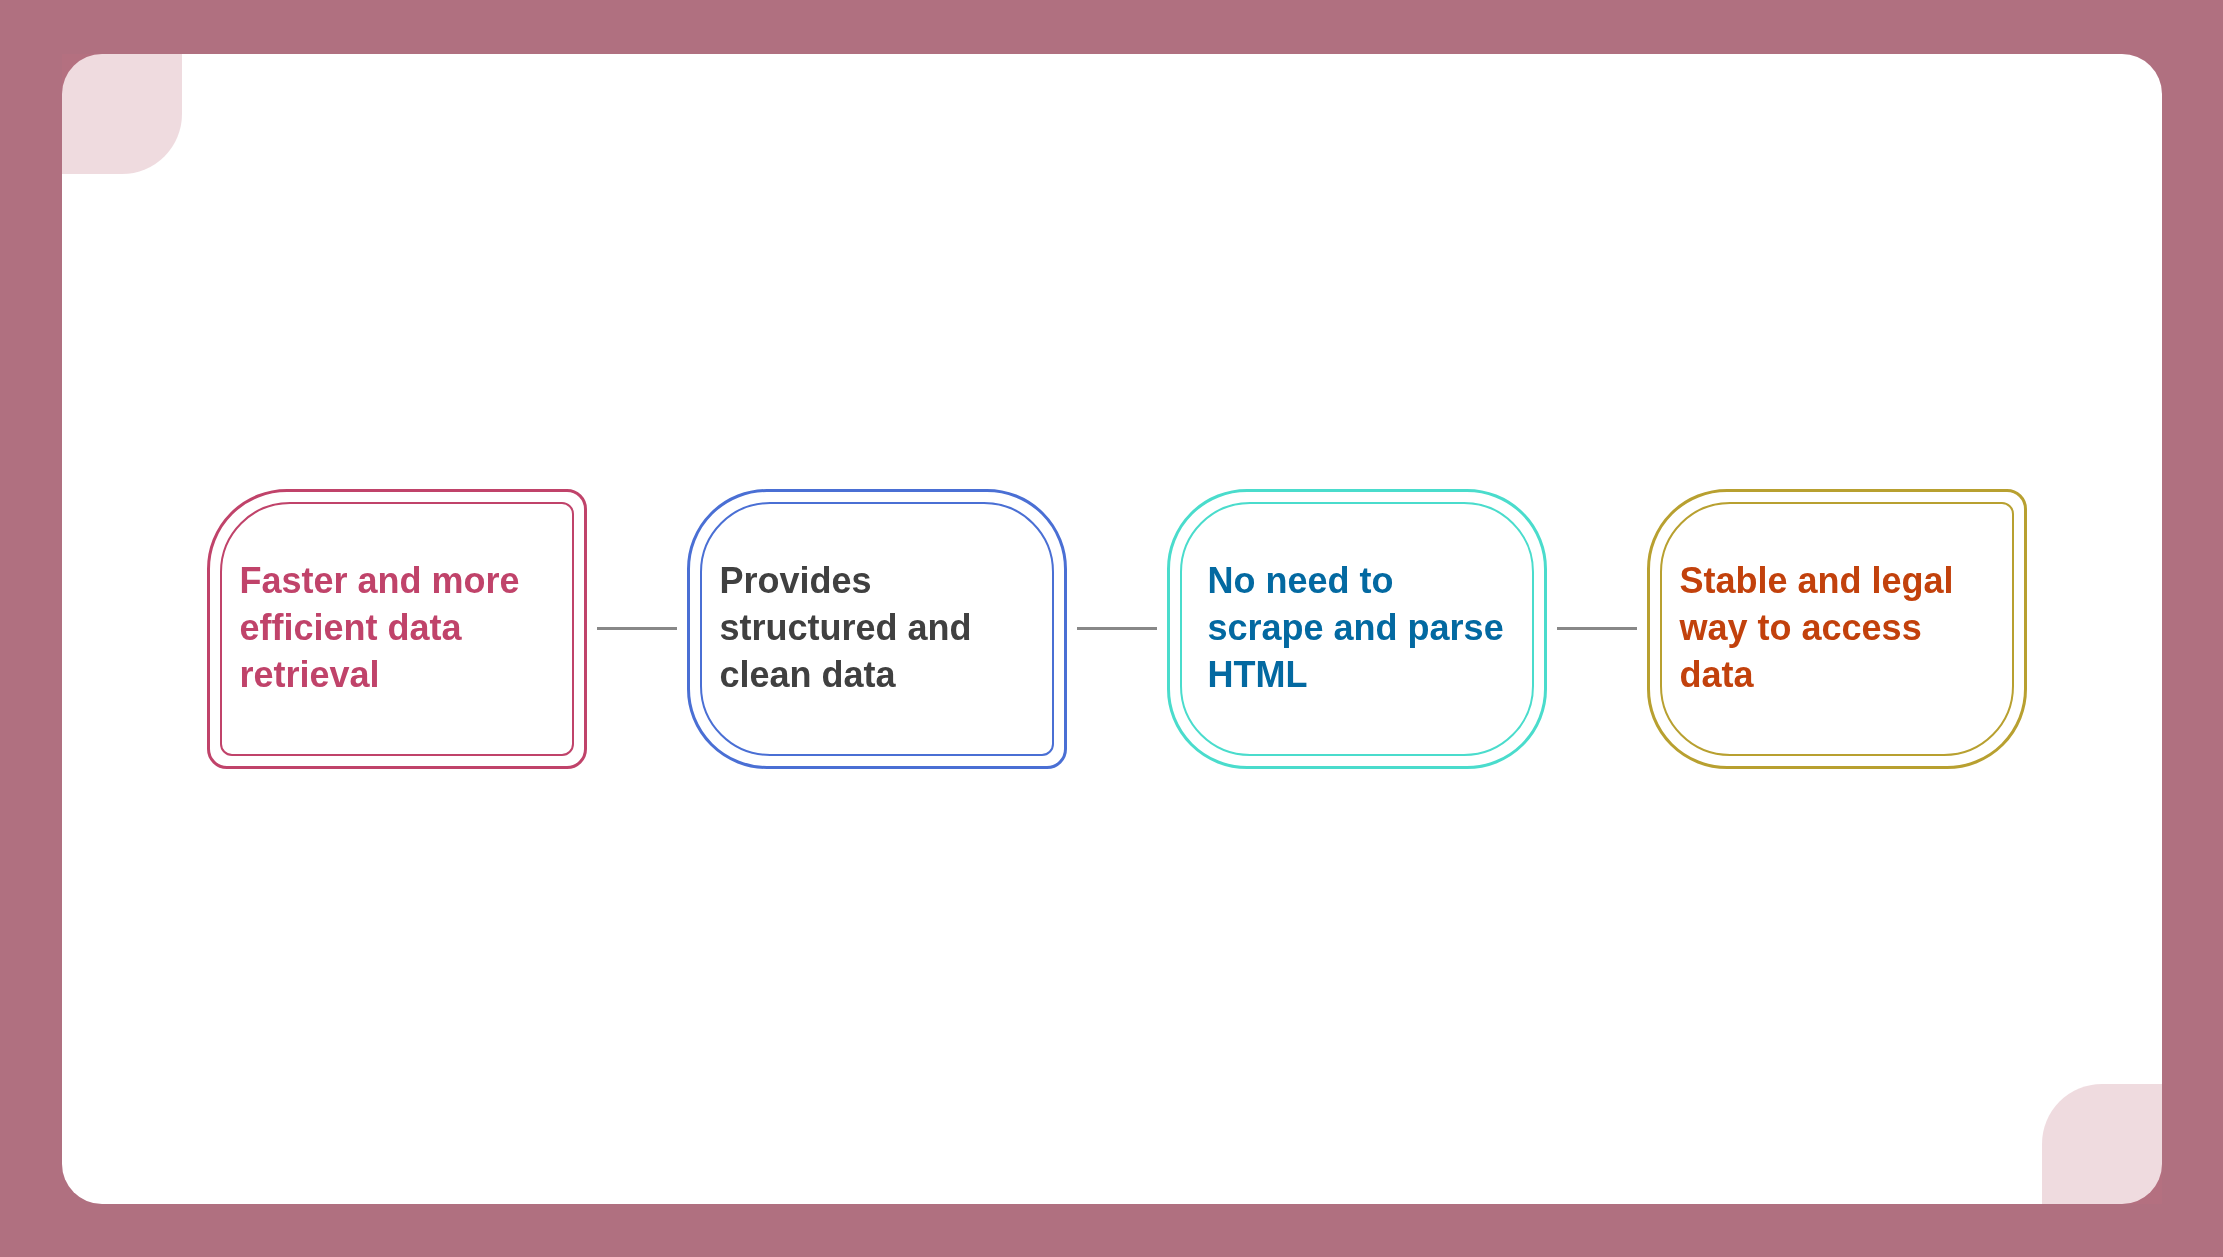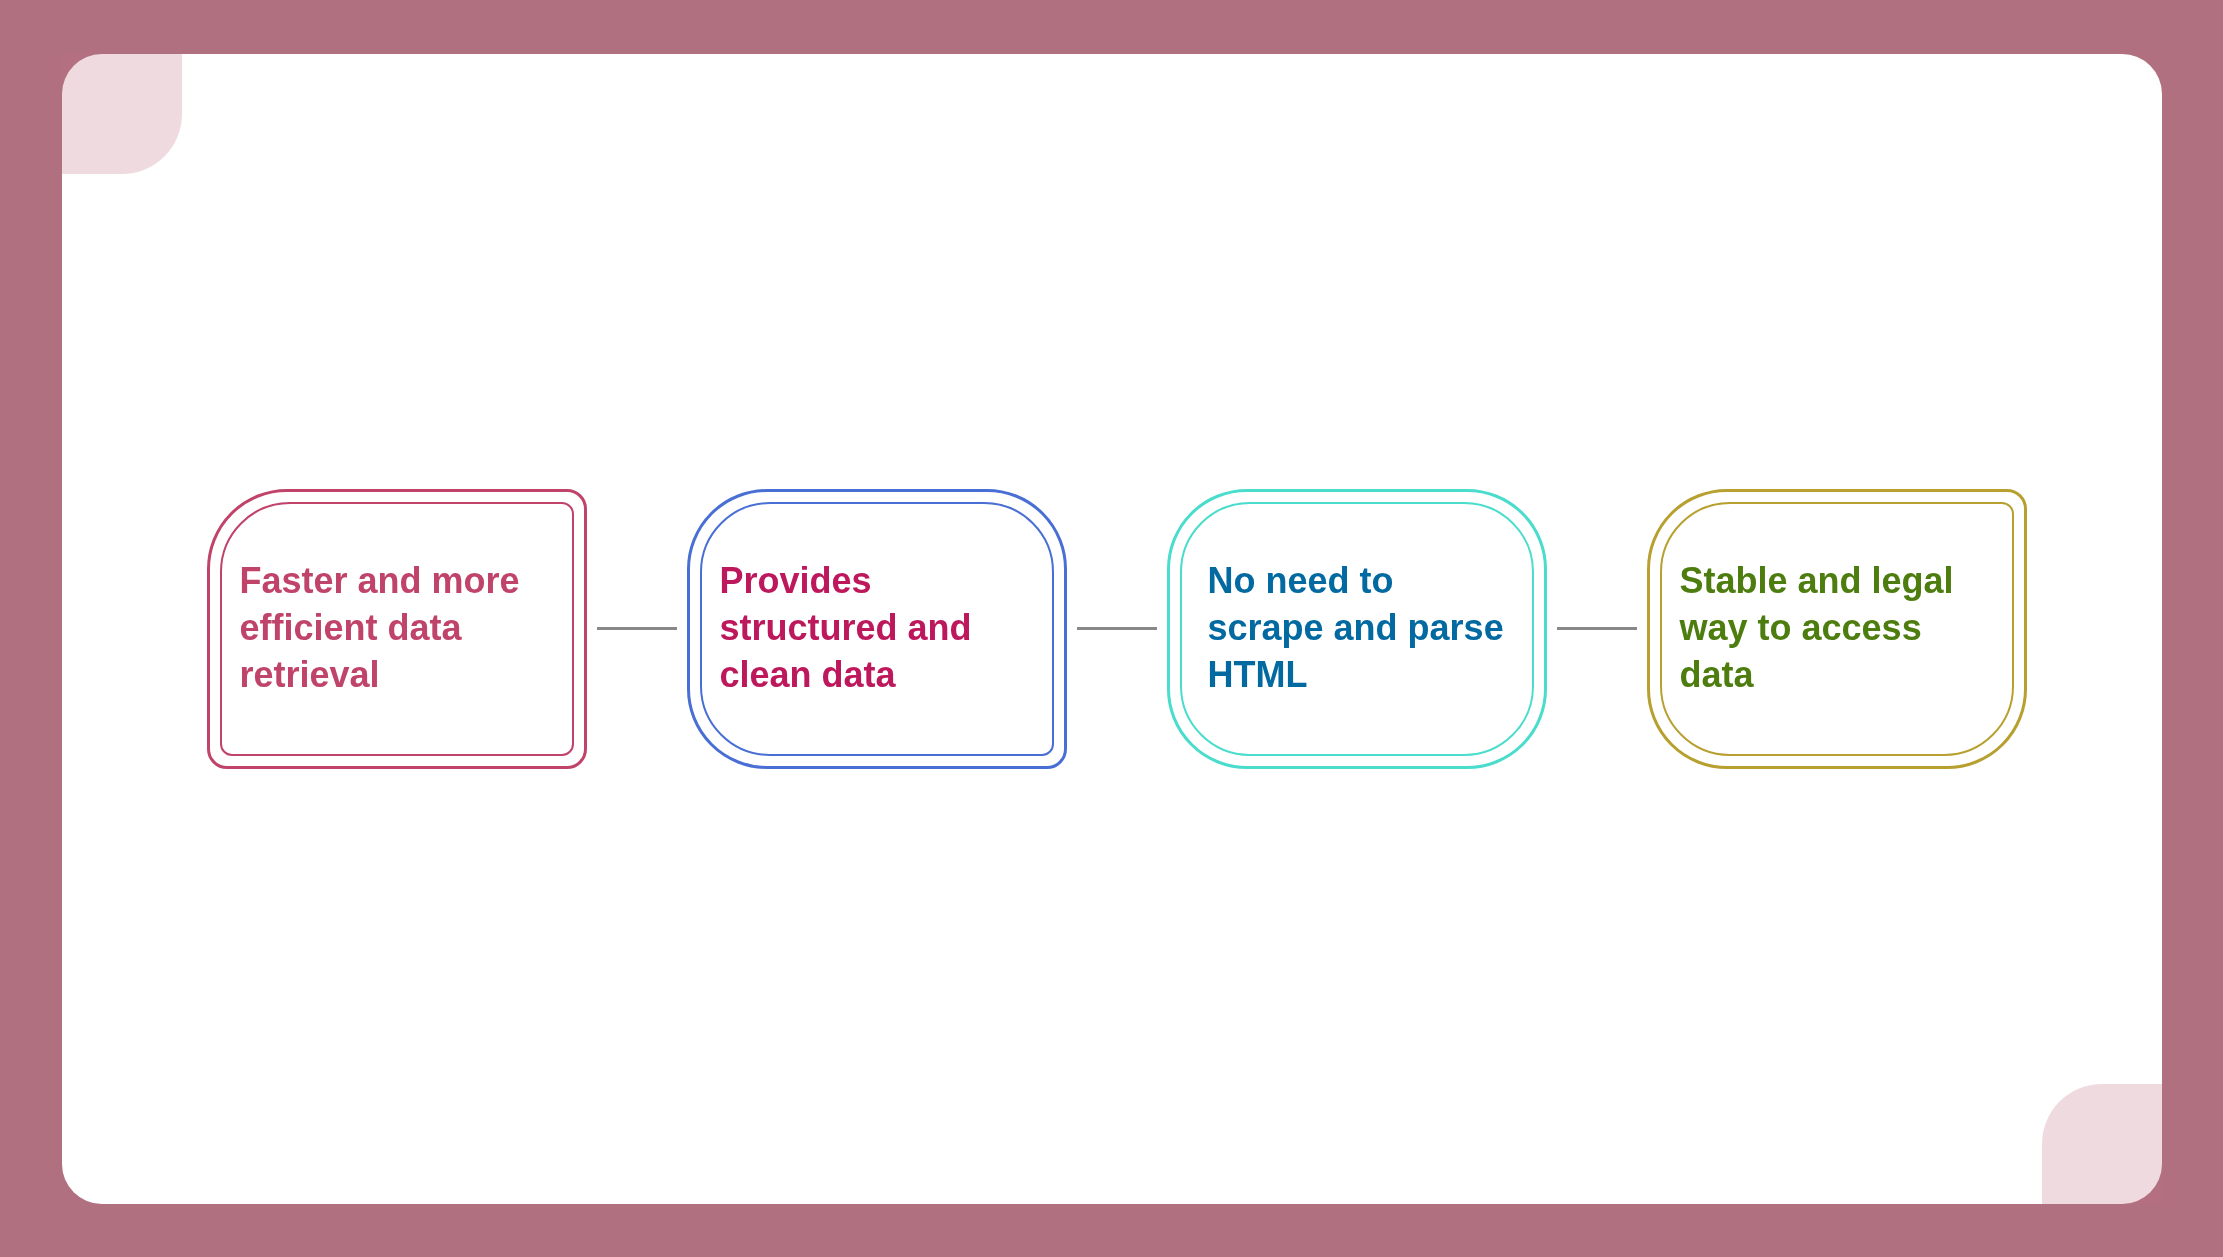--- a/index.html
+++ b/index.html
@@ -123,30 +123,30 @@
       font-weight: 800;
       line-height: 1.3;
       text-align: left;
     }
 
     .card-1 .card-text {
       color: #c0436a;
     }
 
     .card-2 .card-text {
-      color: #be185d;
+      color: #404040;
     }
 
     .card-3 .card-text {
       color: #0369a1;
       margin-left: 8px;
     }
 
     .card-4 .card-text {
-      color: #4d7c0f;
+      color: #c2410c;
     }
 
     .connector {
       width: 80px;
       height: 3px;
       background: #888;
       flex-shrink: 0;
       margin: 0 10px;
     }
 

